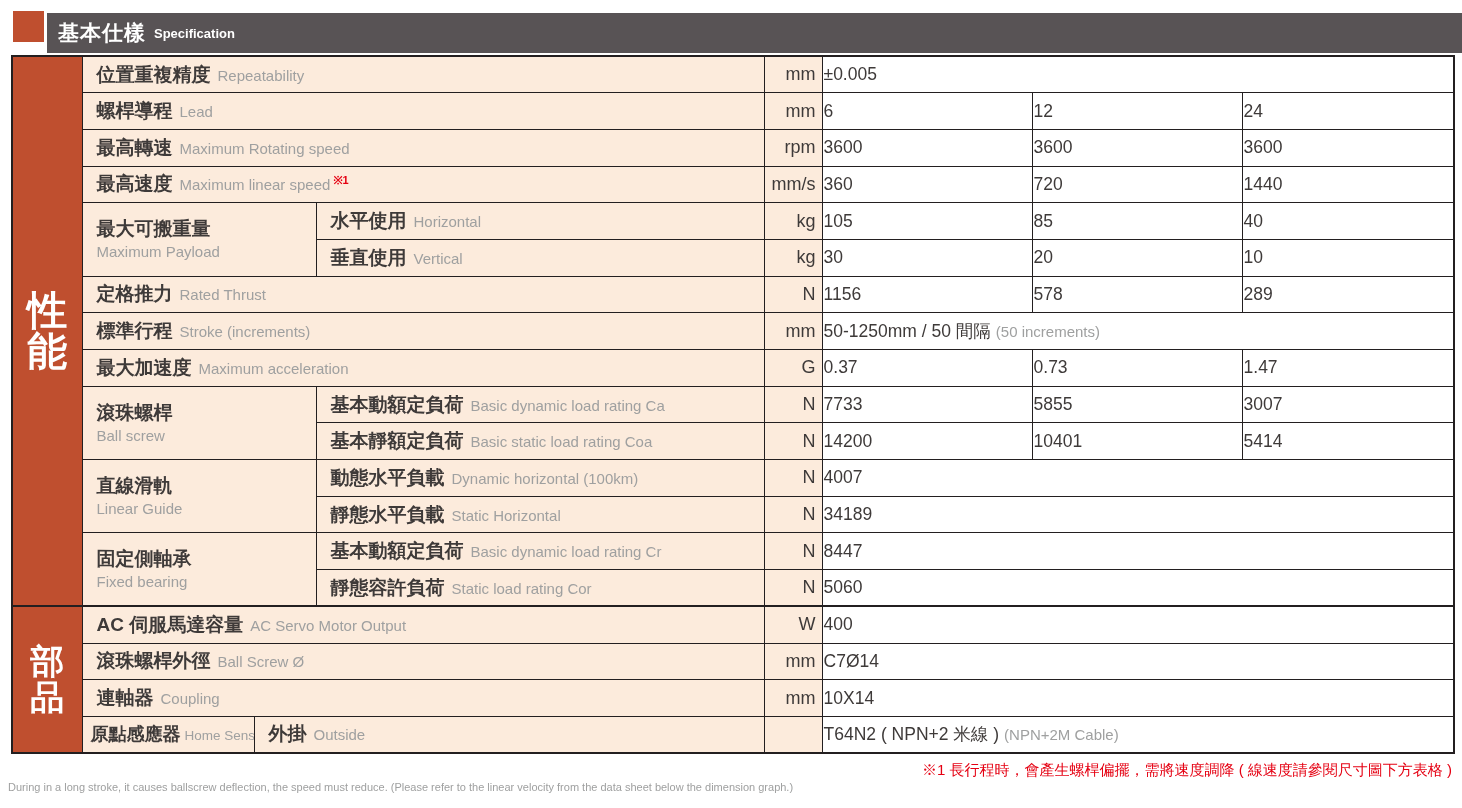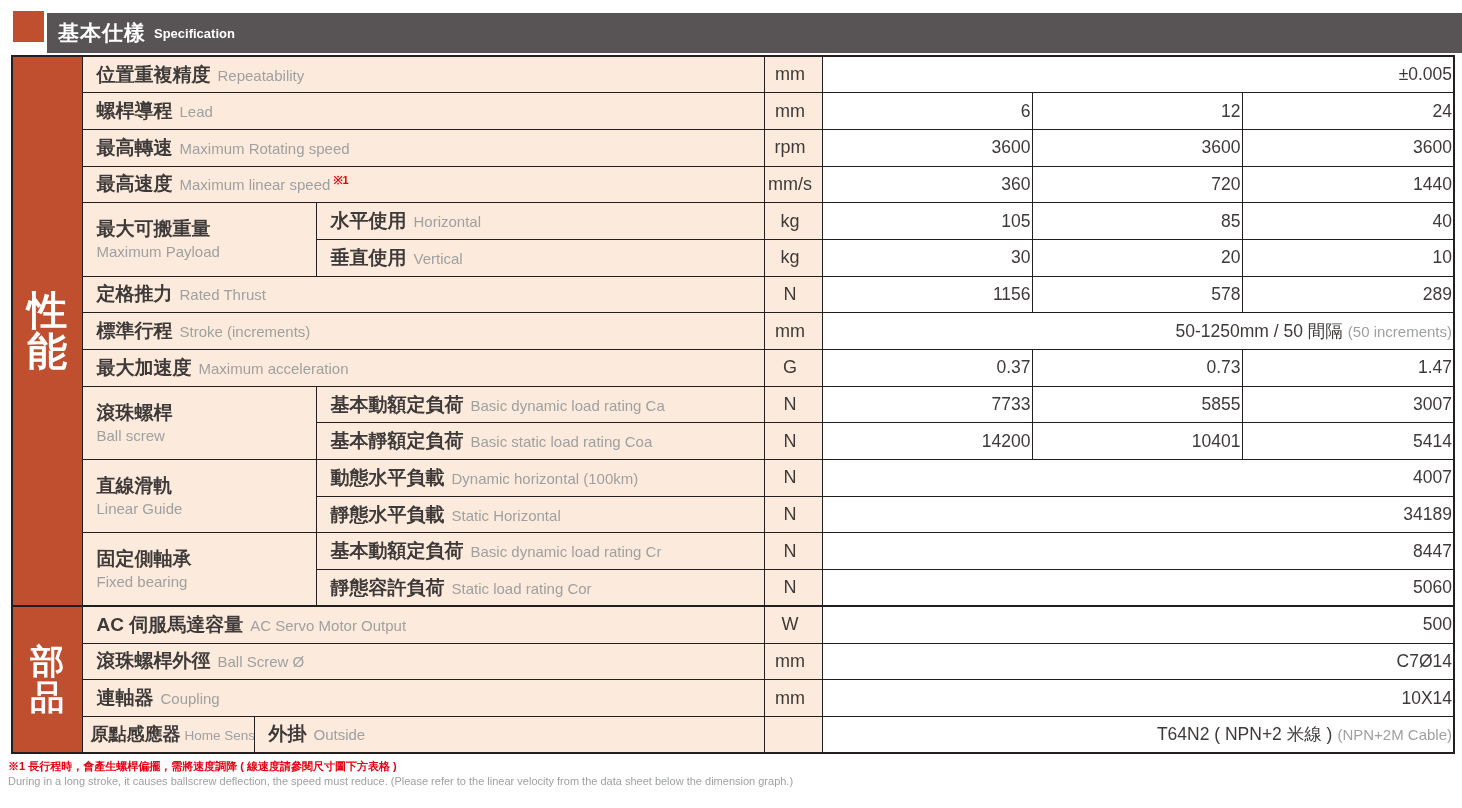--- a/index.html
+++ b/index.html
@@ -36,29 +36,29 @@
 
   td.lbl { background:#fcebdc; padding:0 4px 0 14px; white-space:nowrap; }
   td.lbl.tight { padding-left:8px; }
   .zh { color:#3e3a39; font-size:19px; font-weight:600; white-space:nowrap; }
   .en { color:#9fa0a0; font-size:15px; margin-left:7px; white-space:nowrap; }
   td.lbl.tight .zh { font-size:18px; }
   td.lbl.tight .en { font-size:13.5px; margin-left:4px; }
   td.grp .zh, td.grp .en { display:block; margin-left:0; line-height:1.35; }
   .note { color:#e50012; font-size:11px; font-weight:bold; vertical-align:super; margin-left:3px; }
 
-  td.unit { background:#fcebdc; text-align:center; font-size:18px; color:#3e3a39; padding:0 6px 0 0; }
-  td.val  { background:#ffffff; text-align:right; font-size:17.5px; color:#3e3a39; }
+  td.unit { background:#fcebdc; text-align:right; font-size:18px; color:#3e3a39; padding:0 6px 0 0; }
+  td.val  { background:#ffffff; text-align:left; font-size:17.5px; color:#3e3a39; }
   .gray   { color:#9fa0a0; font-size:15px; margin-left:5px; }
 
   tr.section-start td { border-top:2px solid #231f20; }
 
   
   .footnotes { position:absolute; left:8px; top:759px; right:10px; }
-  .fn-zh { color:#e50012; font-size:11px; font-weight:bold; line-height:1.4; }
+  .fn-zh { color:#e50012; font-size:15px; font-weight:normal; line-height:1.4;text-align:right; }
   .fn-en { color:#9fa0a0; font-size:11px; line-height:1.45; }
 </style>
 </head>
 <body>
 
 <div class="accent-square"></div>
 <div class="header-bar">
   <span class="title-zh">基本仕樣</span>
   <span class="title-en">Specification</span>
 </div>
@@ -200,21 +200,21 @@
     <td class="lbl"><span class="zh">靜態容許負荷</span><span class="en">Static load rating Cor</span></td>
     <td class="unit">N</td>
     <td class="val" colspan="3">5060</td>
   </tr>
 
   <tr class="section-start">
     <td class="side" rowspan="4"><div class="v-label v-small">部
 品</div></td>
     <td class="lbl" colspan="3"><span class="zh">AC 伺服馬達容量</span><span class="en">AC Servo Motor Output</span></td>
     <td class="unit">W</td>
-    <td class="val" colspan="3">500</td>
+    <td class="val" colspan="3">400</td>
   </tr>
 
   <tr>
     <td class="lbl" colspan="3"><span class="zh">滾珠螺桿外徑</span><span class="en">Ball Screw Ø</span></td>
     <td class="unit">mm</td>
     <td class="val" colspan="3">C7Ø14</td>
   </tr>
 
   <tr>
     <td class="lbl" colspan="3"><span class="zh">連軸器</span><span class="en">Coupling</span></td>

